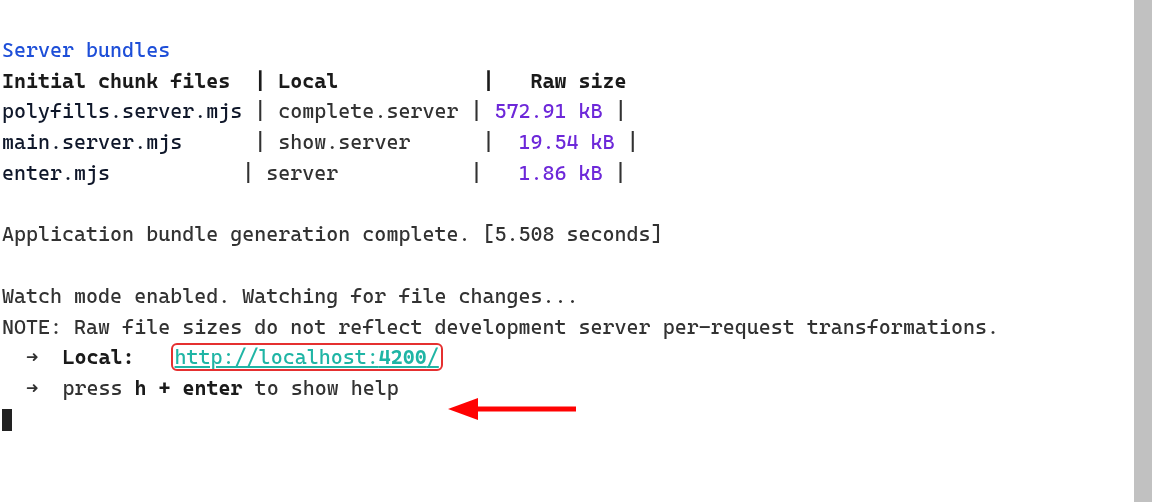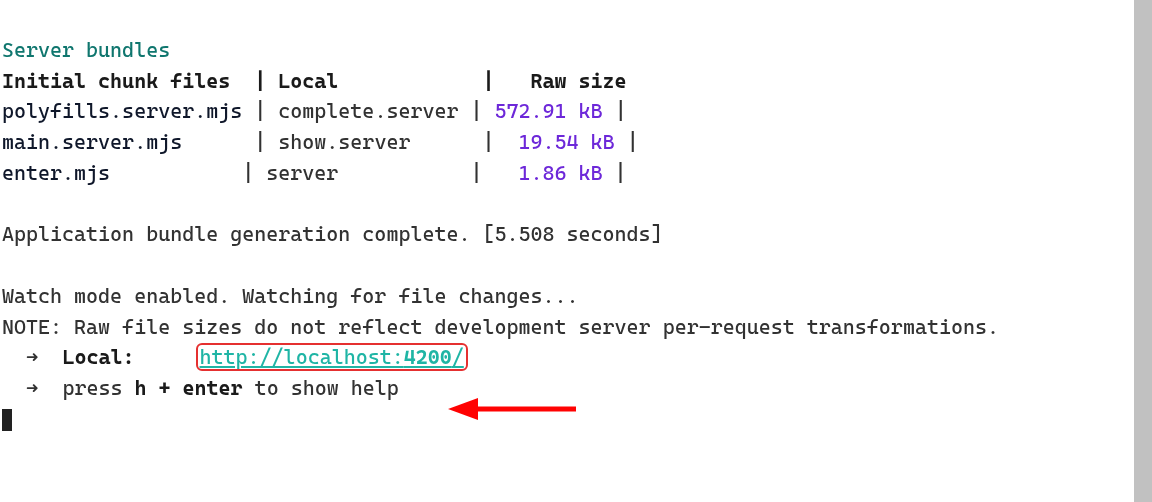--- a/index.html
+++ b/index.html
@@ -12,30 +12,29 @@
   }
   .terminal {
     font-family: "Cascadia Mono", "Consolas", "Menlo", "Courier New", monospace;
     font-size: 20.5px;
     line-height: 1.5;
     white-space: pre;
     color: #323232;
     padding: 4px 0 0 2px;
     position: relative;
   }
-  .purple { color: #0f766e; }
+  .purple { color: #1d4ed8; }
   .teal   { color: #0f172a; }
   .blue   { color: #6d28d9; }
   .bold   { font-weight: 700; color: #1a1a1a; }
   .boxed {
     border: 2px solid #e53030;
     border-radius: 6px;
     padding: 0 2px;
     color: #1fb5a5;
-    margin-left: 25px;
   }
   .boxed .port { font-weight: 700; }
   .underline { text-decoration: underline; }
   .arrow-annot {
     position: absolute;
     left: 448px;
     top: 394px;
     width: 130px;
     height: 30px;
     pointer-events: none;

